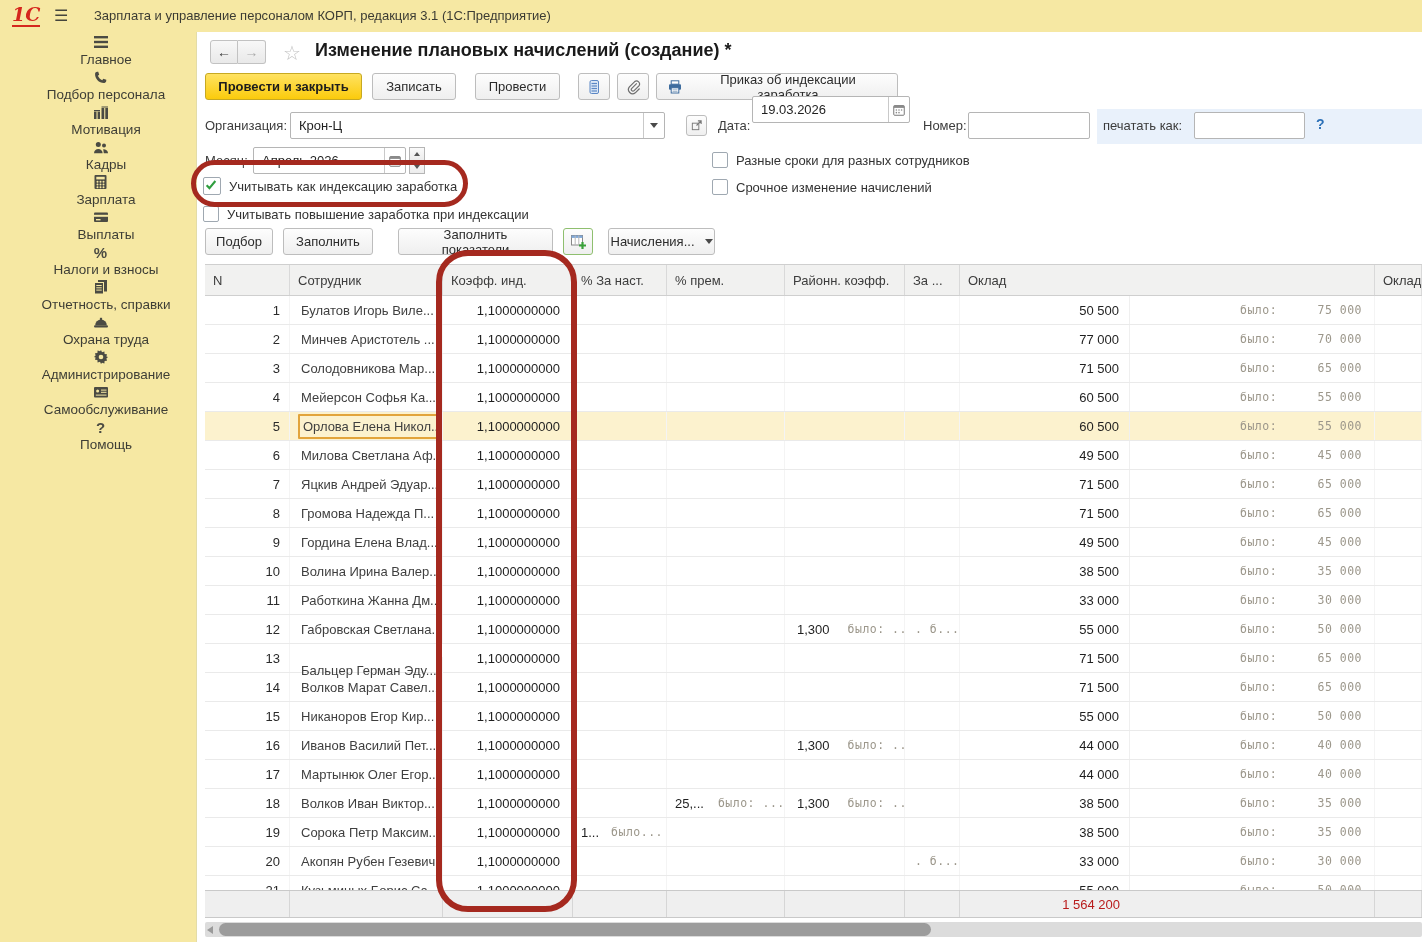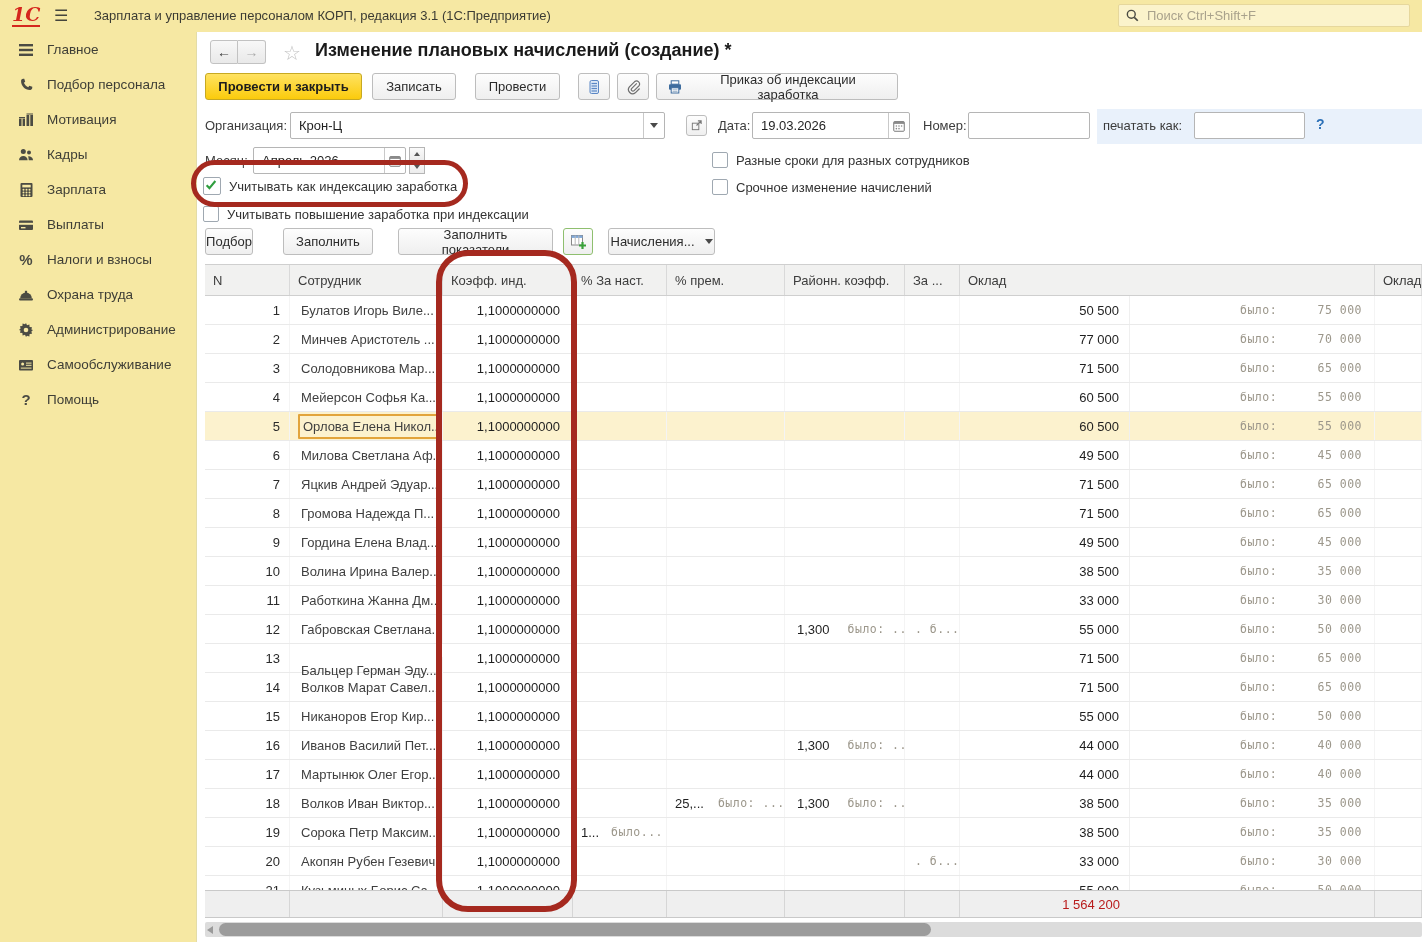--- a/index.html
+++ b/index.html
@@ -10,21 +10,21 @@
   .logo{position:absolute;left:12px;top:3px;font-family:"DejaVu Serif",serif;
         font-style:italic;font-weight:bold;font-size:19px;color:#D5271D;border-bottom:2px solid #D5271D;line-height:22px;}
   .hamb{position:absolute;left:54px;top:6px;font-size:16px;color:#44443C;cursor:pointer;}
   .app-title{position:absolute;left:94px;top:0;line-height:32px;color:#3B3B33;}
   .search{position:absolute;left:1118px;top:4px;width:292px;height:23px;background:#FBF3CB;
           border:1px solid #E6D79C;border-radius:2px;display:flex;align-items:center;padding-left:6px;box-sizing:border-box;}
   .search input{flex:1;border:none;background:transparent;outline:none;font:13px "Liberation Sans",sans-serif;color:#333;margin-left:5px;}
   .search input::placeholder{color:#A9A28C;}
   
   .sidebar{position:absolute;left:0;top:32px;width:197px;height:910px;background:#F6E8A3;border-right:1px solid #E3DCA8;box-sizing:border-box;}
-  .sb-item{height:35px;display:flex;align-items:center;padding-left:16px;cursor:pointer;color:#3E3E36;font-size:13.5px;}
+  .sb-item{height:35px;display:flex;align-items:center;padding-left:16px;cursor:pointer;color:#3E3E36;font-size:13.5px;flex-direction:column;}
   .sb-ico{width:20px;height:17px;margin-right:11px;display:flex;align-items:center;justify-content:center;
           font-weight:bold;color:#4B4B43;font-size:14px;flex:0 0 20px;}
   
   .content{position:absolute;left:197px;top:32px;width:1225px;height:910px;background:#fff;}
   .navgrp{position:absolute;left:13px;top:8px;display:flex;}
   .nav-btn{width:28px;height:24px;border:1px solid #C2C2C2;background:linear-gradient(#F8F8F8,#E9E9E9);
            font-size:14px;line-height:22px;text-align:center;padding:0;cursor:pointer;}
   .nav-btn.back{border-radius:3px 0 0 3px;color:#3D3D3D;font-weight:bold;}
   .nav-btn.fwd{border-radius:0 3px 3px 0;color:#ABABAB;border-left:none;}
   .star{position:absolute;left:86px;top:9px;font-size:20px;color:#C4C4C4;cursor:pointer;}
@@ -86,29 +86,20 @@
   .ann-col{left:436px;top:250px;width:141px;height:662px;border-width:6px;border-radius:32px;}
   svg{display:block;}
 </style>
 </head>
 <body>
 
 <div class="topbar">
   <span class="logo">1С</span>
   <span class="hamb">☰</span>
   <span class="app-title">Зарплата и управление персоналом КОРП, редакция 3.1  (1С:Предприятие)</span>
-  <div class="search">
-    <span>
-      <svg width="15" height="15" viewBox="0 0 16 16">
-          <circle cx="6.7" cy="6.7" r="4.2" fill="none" stroke="#4A4A42" stroke-width="1.5"></circle>
-          <line x1="9.9" y1="9.9" x2="13.6" y2="13.6" stroke="#4A4A42" stroke-width="1.8"></line>
-        </svg>
-    </span>
-    <input placeholder="Поиск Ctrl+Shift+F" style="">
-  </div>
 </div>
 
 <div class="sidebar">
   <div id="sb">
       <div class="sb-item">
         <span class="sb-ico">
           <svg width="16" height="14" viewBox="0 0 16 14">
             <rect x="1" y="1" width="14" height="2.4" fill="#4B4B43"></rect>
             <rect x="1" y="5.8" width="14" height="2.4" fill="#4B4B43"></rect>
             <rect x="1" y="10.6" width="14" height="2.4" fill="#4B4B43"></rect>
@@ -174,20 +165,32 @@
             <rect x="3" y="9" width="4.5" height="1.4" fill="#F6E8A3"></rect>
           </svg>
         </span>
         <span>Выплаты</span>
       </div>
       <div class="sb-item">
         <span class="sb-ico">
           <span style="font-size:15px;font-weight:bold;color:#4B4B43;">%</span>
         </span>
         <span>Налоги и взносы</span>
+      </div>
+      <div class="sb-item">
+        <span class="sb-ico">
+          <svg width="15" height="16" viewBox="0 0 15 16">
+            <rect x="5" y="1" width="9" height="11.5" fill="#4B4B43"></rect>
+            <rect x="1.5" y="3.5" width="9" height="11.5" fill="#4B4B43" stroke="#F6E8A3" stroke-width="1"></rect>
+            <rect x="3.3" y="6" width="5.4" height="1" fill="#F6E8A3"></rect>
+            <rect x="3.3" y="8.3" width="5.4" height="1" fill="#F6E8A3"></rect>
+            <rect x="3.3" y="10.6" width="5.4" height="1" fill="#F6E8A3"></rect>
+          </svg>
+        </span>
+        <span>Отчетность, справки</span>
       </div>
       <div class="sb-item">
         <span class="sb-ico">
           <svg width="16" height="14" viewBox="0 0 16 14">
             <path d="M2.2 10.3a5.8 5.8 0 0 1 11.6 0z" fill="#4B4B43"></path>
             <rect x="6.9" y="2.8" width="2.2" height="3" fill="#4B4B43"></rect>
             <rect x="1" y="10.3" width="14" height="2.3" rx="1.1" fill="#4B4B43"></rect>
           </svg>
         </span>
         <span>Охрана труда</span>
@@ -275,21 +278,21 @@
   <button class="btn" style="left:489px;top:83px;width:21px;height:21px;padding:0;">
     <span>
         <svg width="13" height="13" viewBox="0 0 14 14">
           <rect x="2.5" y="4.5" width="7" height="7" fill="none" stroke="#777"></rect>
           <path d="M7 7 12 2M8.5 2H12v3.5" fill="none" stroke="#777" stroke-width="1.2"></path>
         </svg>
       </span>
   </button>
 
   <span class="flabel" style="left:521px;top:86px;">Дата:</span>
-  <div class="finput" style="left:555px;top:80px;width:158px;">
+  <div class="finput" style="left:555px;top:64px;width:158px;">
     <span class="val">19.03.2026</span>
     <span class="ibtn">
         <svg width="14" height="14" viewBox="0 0 16 16">
           <rect x="2" y="3" width="12" height="11" rx="1" fill="#fff" stroke="#666"></rect>
           <rect x="2" y="3" width="12" height="2.6" fill="#8A8A8A"></rect>
           <circle cx="5" cy="8" r=".9" fill="#888"></circle>
           <circle cx="8" cy="8" r=".9" fill="#888"></circle>
           <circle cx="11" cy="8" r=".9" fill="#888"></circle>
           <circle cx="5" cy="11" r=".9" fill="#888"></circle>
           <circle cx="8" cy="11" r=".9" fill="#888"></circle>
@@ -347,21 +350,21 @@
           <path d="M3 8.2l3.2 3.3L13 3.4" fill="none" stroke="#2F9E3F" stroke-width="2.4"></path>
         </svg>
       </span>
     <span class="cblab">Учитывать как индексацию заработка</span>
   </div>
   <div class="cbrow" style="left:6px;top:174px;">
     <span class="cbox"></span>
     <span class="cblab">Учитывать повышение заработка при индексации</span>
   </div>
 
-  <button class="btn" style="left:8px;top:196px;width:48px;">Подбор</button>
+  <button class="btn" style="left:8px;top:196px;width:68px;">Подбор</button>
   <button class="btn" style="left:86px;top:196px;width:90px;">Заполнить</button>
   <button class="btn" style="left:201px;top:196px;width:155px;">Заполнить показатели</button>
   <button class="btn" style="left:366px;top:196px;width:30px;padding:0;border-color:#8FBF6F;">
     <span>
         <svg width="17" height="17" viewBox="0 0 17 17">
           <rect x="1.5" y="2.5" width="11" height="9.5" fill="#fff" stroke="#888"></rect>
           <rect x="1.5" y="2.5" width="11" height="2.4" fill="#7FA8D9"></rect>
           <line x1="5.2" y1="2.5" x2="5.2" y2="12" stroke="#B8B8B8"></line>
           <line x1="8.8" y1="2.5" x2="8.8" y2="12" stroke="#B8B8B8"></line>
           <path d="M12.5 9v7M9 12.5h7" stroke="#3AA13A" stroke-width="2.2"></path>

